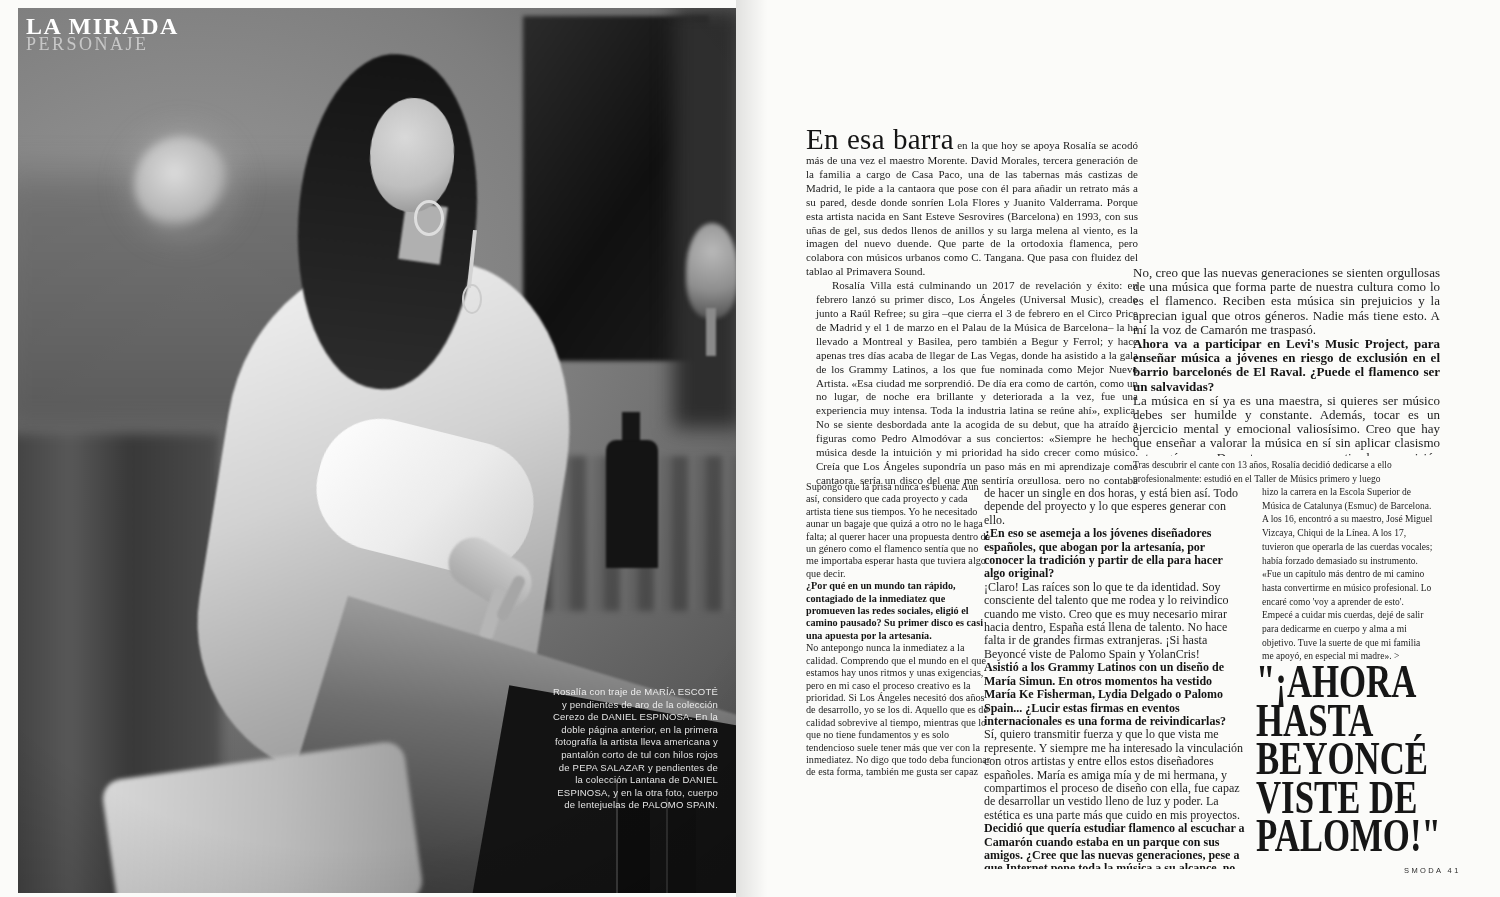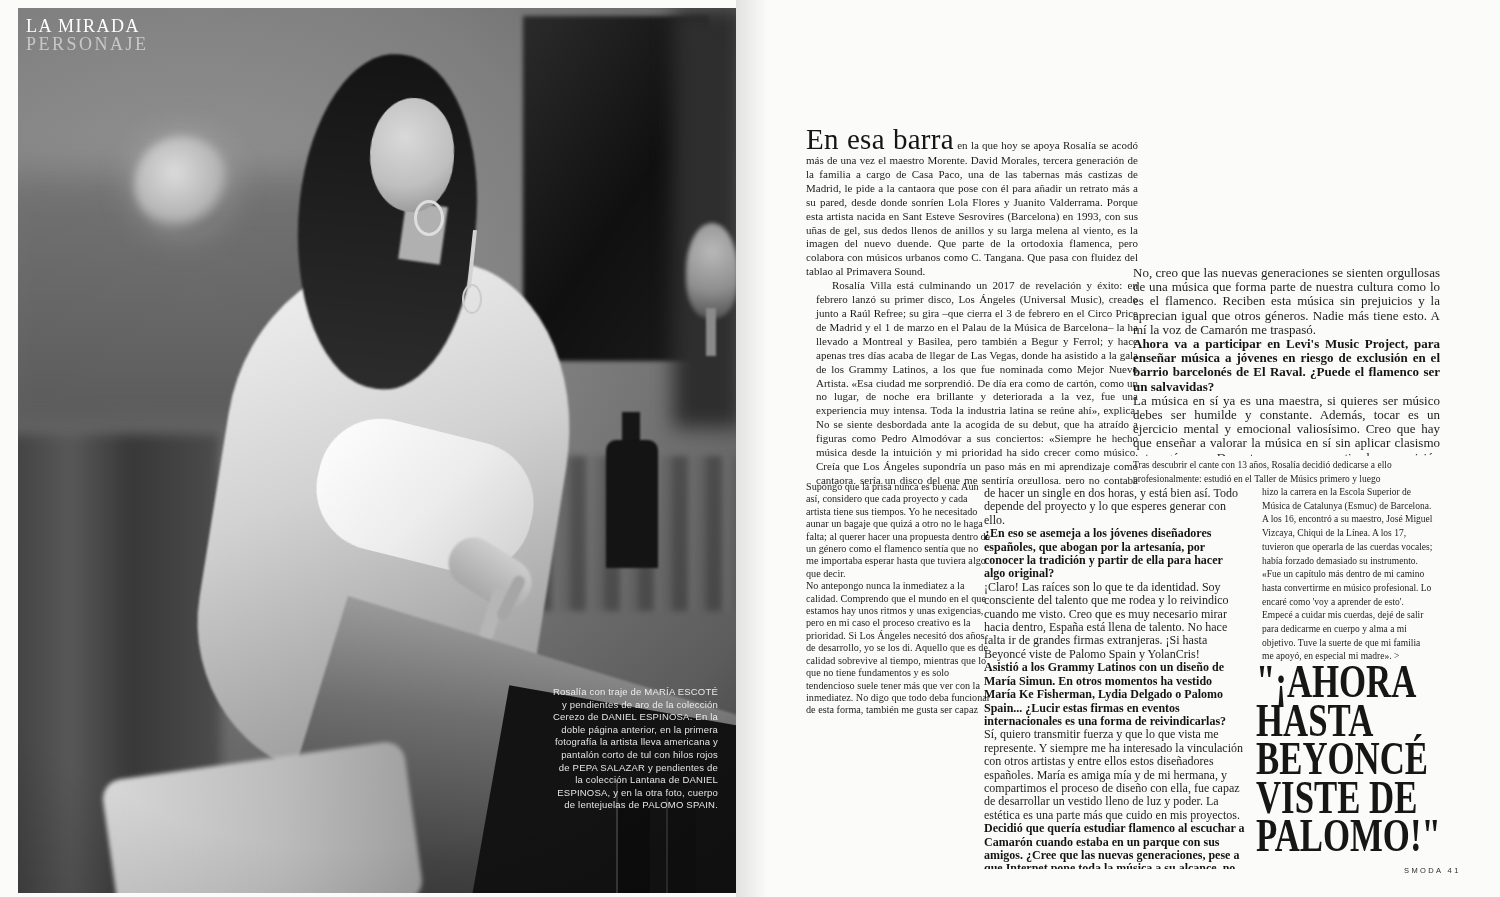--- a/index.html
+++ b/index.html
@@ -34,21 +34,21 @@
   .ph-finger2 { left:487px; top:566px; width:12px; height:48px; border-radius:6px; background:#a6a6a6; transform:rotate(26deg); filter:blur(1px); }
   .ph-counter { left:330px; top:588px; width:480px; height:340px; background:linear-gradient(170deg,#9b9b9b 0%,#6f6f6f 25%,#454545 60%,#242424 100%); transform:rotate(17deg); transform-origin:left top; filter:blur(1px); }
   .ph-undercounter { left:470px; top:700px; width:280px; height:220px; background:#131313; transform:rotate(10deg); }
   .ph-bottle1 { left:598px; top:772px; width:34px; height:118px; background:#0d0d0d; border-left:2px solid #3a3a3a; }
   .ph-bottle2 { left:648px; top:790px; width:30px; height:105px; background:#101010; border-left:2px solid #2f2f2f; }
   .ph-skirt  { left:92px; top:752px; width:305px; height:160px; border-radius:20px; background:linear-gradient(100deg,#d8d8d8 0%,#bcbcbc 55%,#9d9d9d 100%); transform:rotate(-8deg); filter:blur(2px); }
   .ph-vignette { inset:0; background:radial-gradient(120% 100% at 45% 40%, rgba(0,0,0,0) 55%, rgba(0,0,0,.40) 100%); }
 
   
   .kicker { position:absolute; left:26px; top:17px; z-index:30; font-family:"Liberation Serif", serif; }
-  .kicker-1 { font-size:18px; font-weight:400; letter-spacing:1.5px; color:#ffffff; line-height:18px; }
+  .kicker-1 { font-size:24px; font-weight:700; letter-spacing:1.5px; color:#ffffff; line-height:18px; }
   .kicker-2 { font-size:18px; font-weight:400; letter-spacing:2.5px; color:rgba(255,255,255,.55); line-height:19px; }
 
   
   .caption { position:absolute; left:552px; top:686px; width:166px; max-height:172px; overflow:hidden; z-index:25;
              font-family:"Liberation Sans", sans-serif; font-size:9.5px; line-height:12.6px; text-align:right;
              color:rgba(245,245,245,.92); letter-spacing:.2px; }
 
   
   .gutter { position:absolute; left:736px; top:0; width:42px; height:897px;
             background:linear-gradient(90deg, rgba(0,0,0,.10) 0%, rgba(0,0,0,0) 75%); }
@@ -120,20 +120,21 @@
 
   <div class="gutter"></div>
 
   <div class="txt lead">
     <p><span class="headline">En esa barra</span> <span>en la que hoy se apoya Rosalía se acodó más de una vez el maestro Morente. David Morales, tercera generación de la familia a cargo de Casa Paco, una de las tabernas más castizas de Madrid, le pide a la cantaora que pose con él para añadir un retrato más a su pared, desde donde sonríen Lola Flores y Juanito Valderrama. Porque esta artista nacida en Sant Esteve Sesrovires (Barcelona) en 1993, con sus uñas de gel, sus dedos llenos de anillos y su larga melena al viento, es la imagen del nuevo duende. Que parte de la ortodoxia flamenca, pero colabora con músicos urbanos como C. Tangana. Que pasa con fluidez del tablao al Primavera Sound.</span></p>
     <p class="p2">Rosalía Villa está culminando un 2017 de revelación y éxito: en febrero lanzó su primer disco, Los Ángeles (Universal Music), creado junto a Raúl Refree; su gira –que cierra el 3 de febrero en el Circo Price de Madrid y el 1 de marzo en el Palau de la Música de Barcelona– la ha llevado a Montreal y Basilea, pero también a Begur y Ferrol; y hace apenas tres días acaba de llegar de Las Vegas, donde ha asistido a la gala de los Grammy Latinos, a los que fue nominada como Mejor Nuevo Artista. «Esa ciudad me sorprendió. De día era como de cartón, como un no lugar, de noche era brillante y deteriorada a la vez, fue una experiencia muy intensa. Toda la industria latina se reúne ahí», explica. No se siente desbordada ante la acogida de su debut, que ha atraído a figuras como Pedro Almodóvar a sus conciertos: «Siempre he hecho música desde la intuición y mi prioridad ha sido crecer como músico. Creía que Los Ángeles supondría un paso más en mi aprendizaje como cantaora, sería un disco del que me sentiría orgullosa, pero no contaba con el alcance que ha tenido».</p>
   </div>
 
   <div class="txt col1">
     <p>Supongo que la prisa nunca es buena. Aun así, considero que cada proyecto y cada artista tiene sus tiempos. Yo he necesitado aunar un bagaje que quizá a otro no le haga falta; al querer hacer una propuesta dentro de un género como el flamenco sentía que no me importaba esperar hasta que tuviera algo que decir.</p>
+    <p class="q">¿Por qué en un mundo tan rápido, contagiado de la inmediatez que promueven las redes sociales, eligió el camino pausado? Su primer disco es casi una apuesta por la artesanía.</p>
     <p>No antepongo nunca la inmediatez a la calidad. Comprendo que el mundo en el que estamos hay unos ritmos y unas exigencias, pero en mi caso el proceso creativo es la prioridad. Si Los Ángeles necesitó dos años de desarrollo, yo se los di. Aquello que es de calidad sobrevive al tiempo, mientras que lo que no tiene fundamentos y es solo tendencioso suele tener más que ver con la inmediatez. No digo que todo deba funcionar de esta forma, también me gusta ser capaz</p>
   </div>
 
   <div class="txt col2">
     <p>de hacer un single en dos horas, y está bien así. Todo depende del proyecto y lo que esperes generar con ello.</p>
     <p class="q">¿En eso se asemeja a los jóvenes diseñadores españoles, que abogan por la artesanía, por conocer la tradición y partir de ella para hacer algo original?</p>
     <p>¡Claro! Las raíces son lo que te da identidad. Soy consciente del talento que me rodea y lo reivindico cuando me visto. Creo que es muy necesario mirar hacia dentro, España está llena de talento. No hace falta ir de grandes firmas extranjeras. ¡Si hasta Beyoncé viste de Palomo Spain y YolanCris!</p>
     <p class="q">Asistió a los Grammy Latinos con un diseño de María Simun. En otros momentos ha vestido María Ke Fisherman, Lydia Delgado o Palomo Spain... ¿Lucir estas firmas en eventos internacionales es una forma de reivindicarlas?</p>
     <p>Sí, quiero transmitir fuerza y que lo que vista me represente. Y siempre me ha interesado la vinculación con otros artistas y entre ellos estos diseñadores españoles. María es amiga mía y de mi hermana, y compartimos el proceso de diseño con ella, fue capaz de desarrollar un vestido lleno de luz y poder. La estética es una parte más que cuido en mis proyectos.</p>
     <p class="q">Decidió que quería estudiar flamenco al escuchar a Camarón cuando estaba en un parque con sus amigos. ¿Cree que las nuevas generaciones, pese a que Internet pone toda la música a su alcance, no exploran, se centran en lo comercial?</p>

